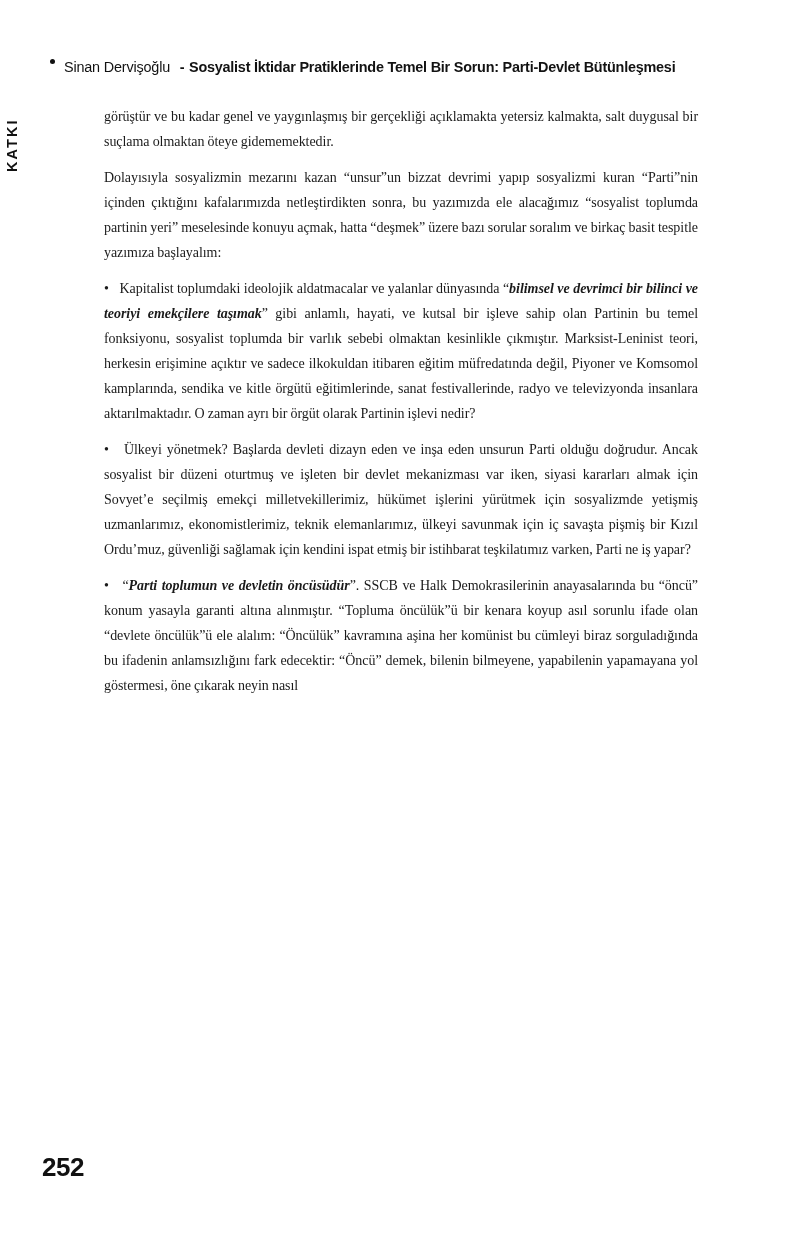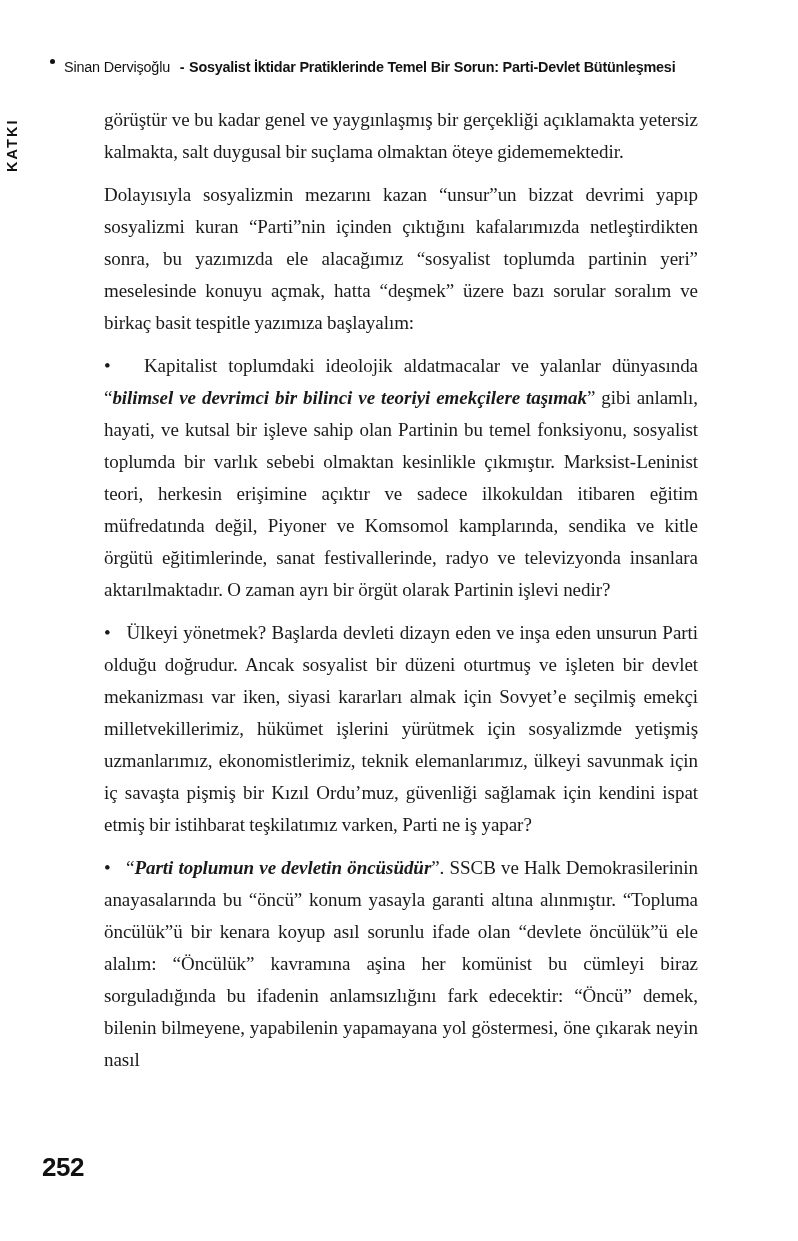--- a/index.html
+++ b/index.html
@@ -92,22 +92,22 @@
 
   
   .text-column {
     position: absolute;
     left: 104px;
     top: 104px;
     width: 594px;
   }
   p.para {
     margin: 0 0 11px 0;
-    font-size: 19px;
-    line-height: 32px;
+    font-size: 14px;
+    line-height: 25px;
     text-align: justify;
     text-justify: inter-word;
     hyphens: manual;
     word-spacing: -0.3px;
     letter-spacing: -0.05px;
   }
   p.para:last-child { margin-bottom: 13px; }
   p.para.bullet-para {
     text-indent: 0;
   }

